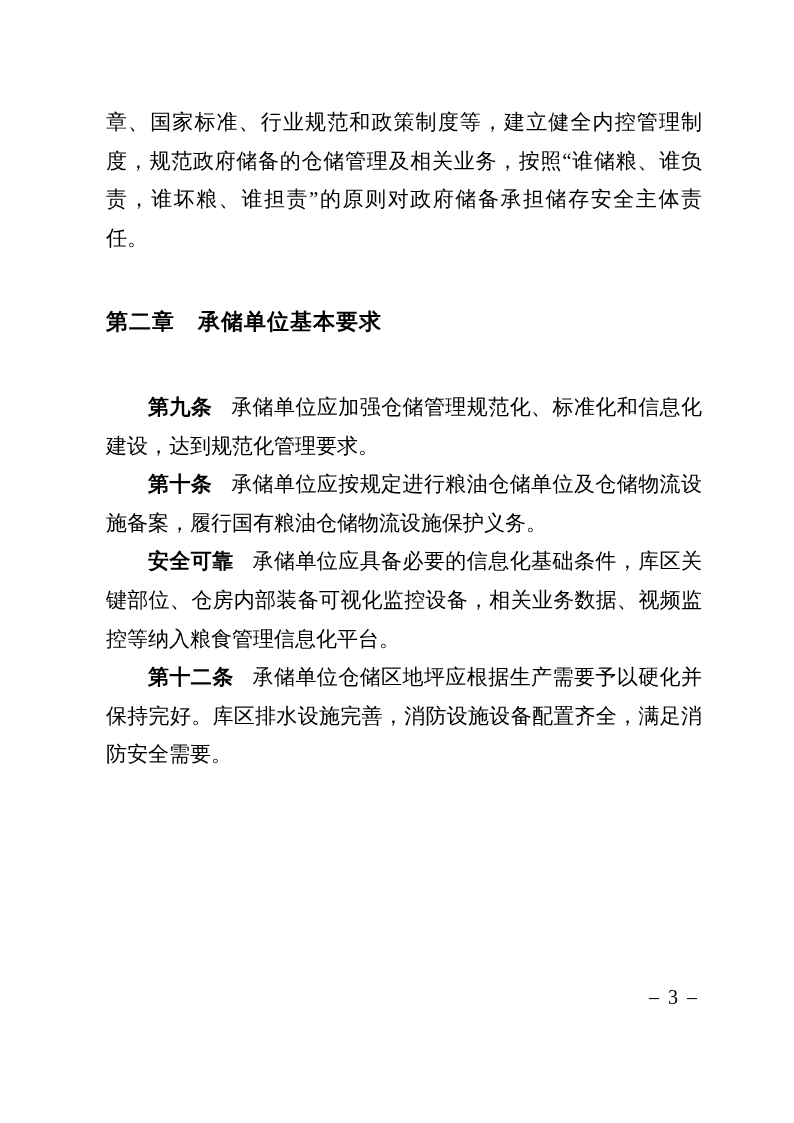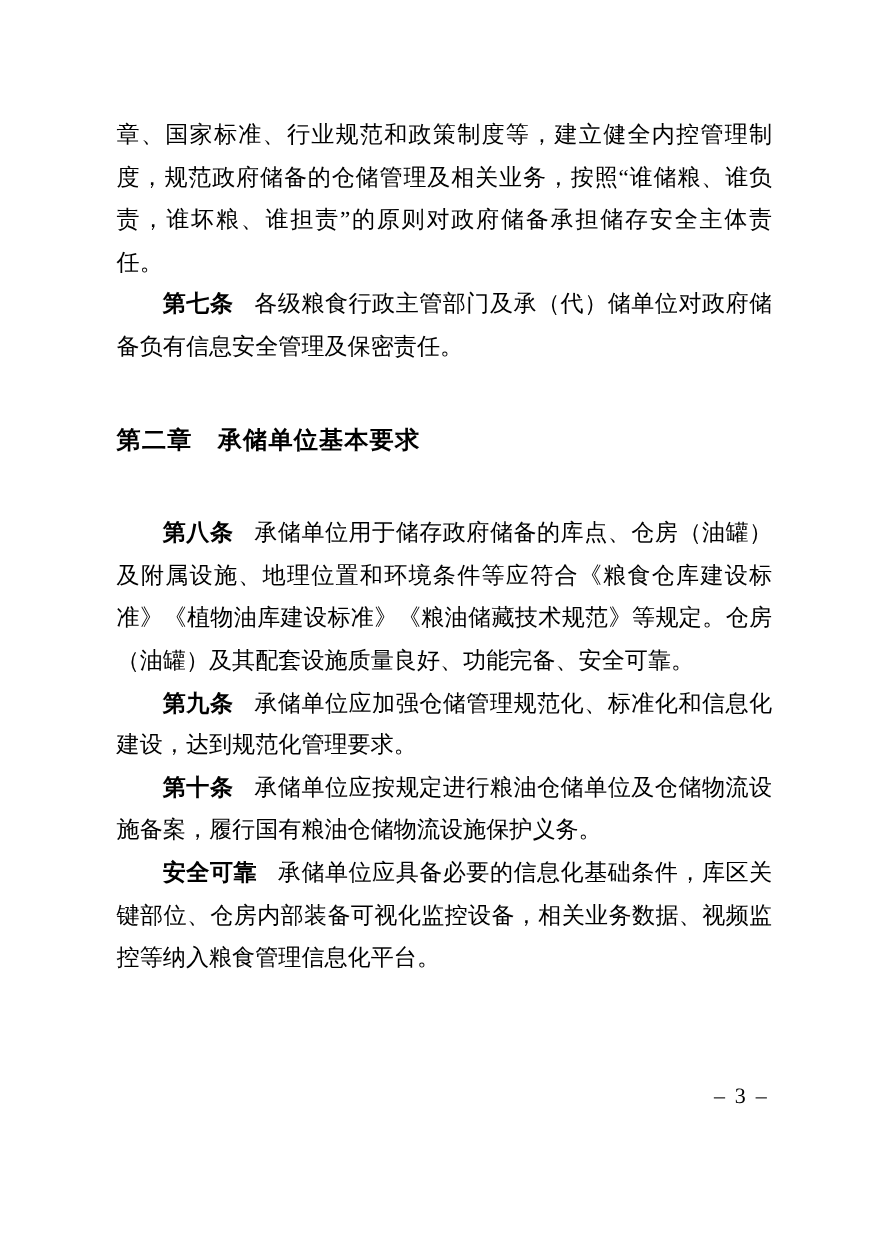--- a/index.html
+++ b/index.html
@@ -60,29 +60,28 @@
   }
 </style>
 </head>
 <body>
 
 <div class="page">
   <div class="content">
 
     <p class="para no-indent">章、国家标准、行业规范和政策制度等，建立健全内控管理制度，规范政府储备的仓储管理及相关业务，按照“谁储粮、谁负责，谁坏粮、谁担责”的原则对政府储备承担储存安全主体责任。</p>
 
-    <p class="para"><span class="article-label">第七条</span><span>各级粮食行政主管部门及承（代）储单位对政府储备负有信息安全管理及保密责任。</span></p>
 
     <h2 class="chapter">第二章　承储单位基本要求</h2>
 
-    <p class="para"><span class="article-label">第八条</span><span>承储单位用于储存政府储备的库点、仓房（油罐）及附属设施、地理位置和环境条件等应符合《粮食仓库建设标准》《植物油库建设标准》《粮油储藏技术规范》等规定。仓房（油罐）及其配套设施质量良好、功能完备、安全可靠。</span></p>
 
     <p class="para"><span class="article-label">第九条</span><span>承储单位应加强仓储管理规范化、标准化和信息化建设，达到规范化管理要求。</span></p>
 
     <p class="para"><span class="article-label">第十条</span><span>承储单位应按规定进行粮油仓储单位及仓储物流设施备案，履行国有粮油仓储物流设施保护义务。</span></p>
 
     <p class="para"><span class="article-label">安全可靠</span><span>承储单位应具备必要的信息化基础条件，库区关键部位、仓房内部装备可视化监控设备，相关业务数据、视频监控等纳入粮食管理信息化平台。</span></p>
 
+    <p class="para"><span class="article-label">第十二条</span><span>承储单位仓储区地坪应根据生产需要予以硬化并保持完好。库区排水设施完善，消防设施设备配置齐全，满足消防安全需要。</span></p>
 
   </div>
 
   <div class="page-number">– 3 –</div>
 </div>
 
 </body></html>

